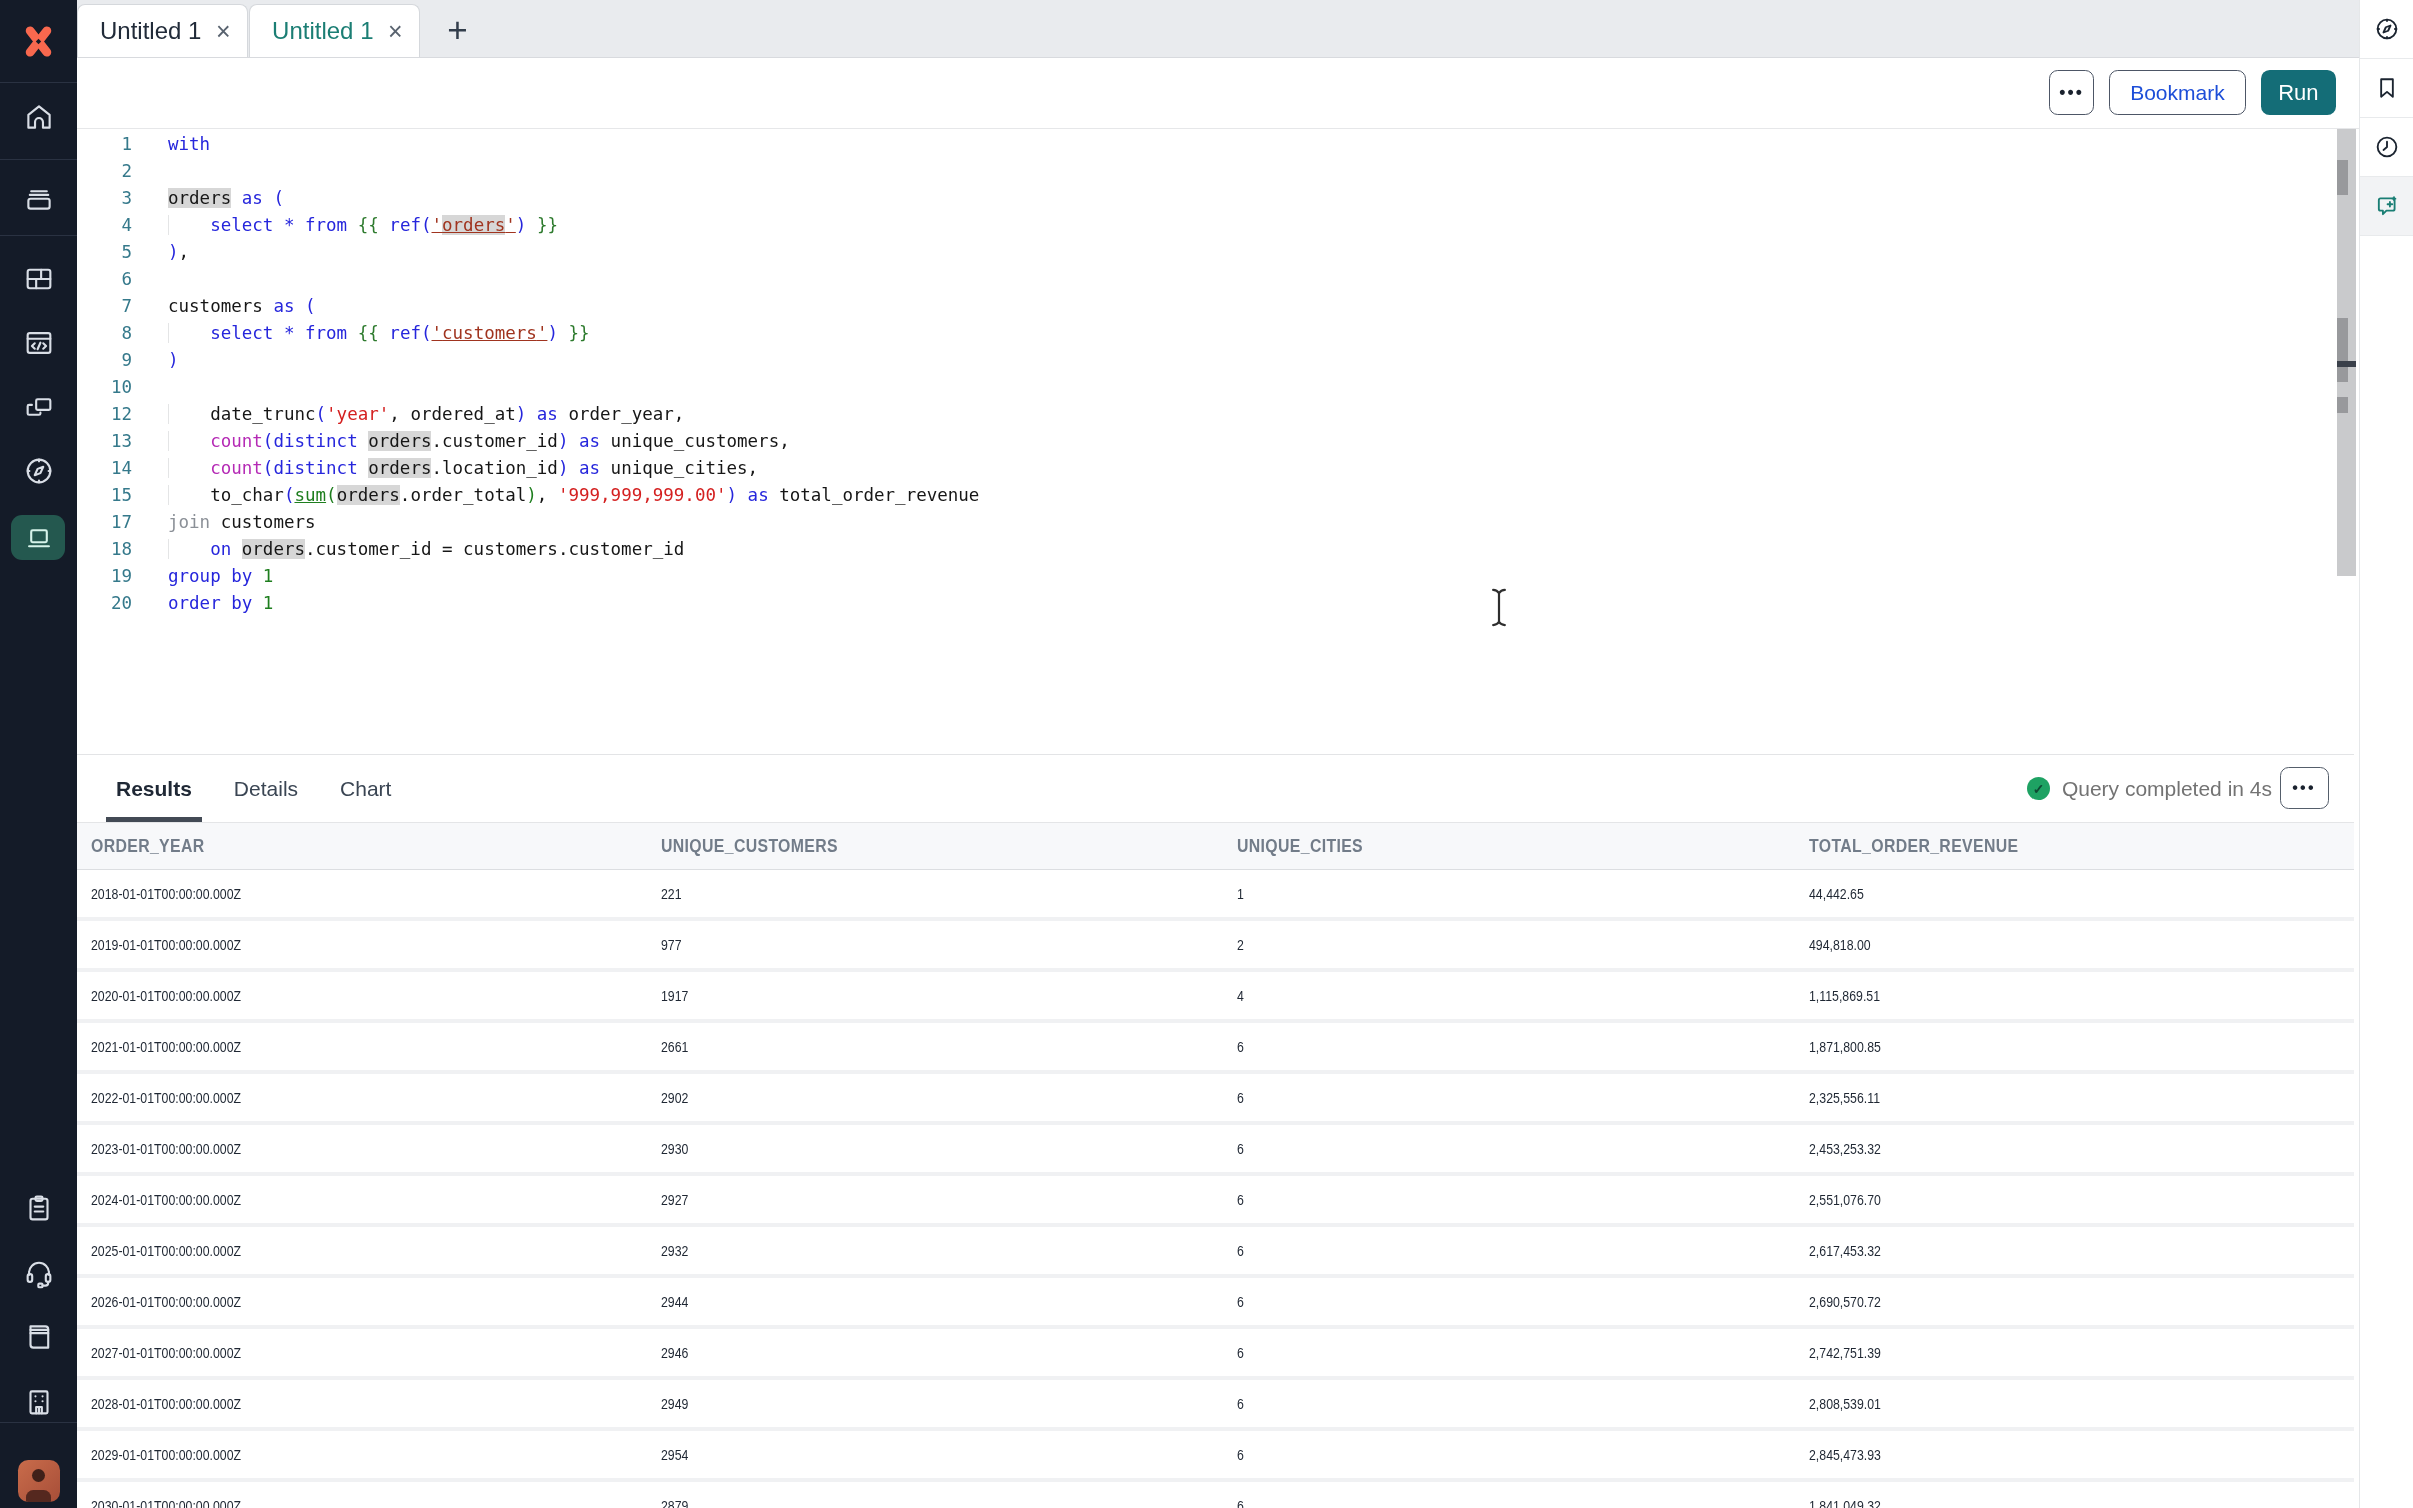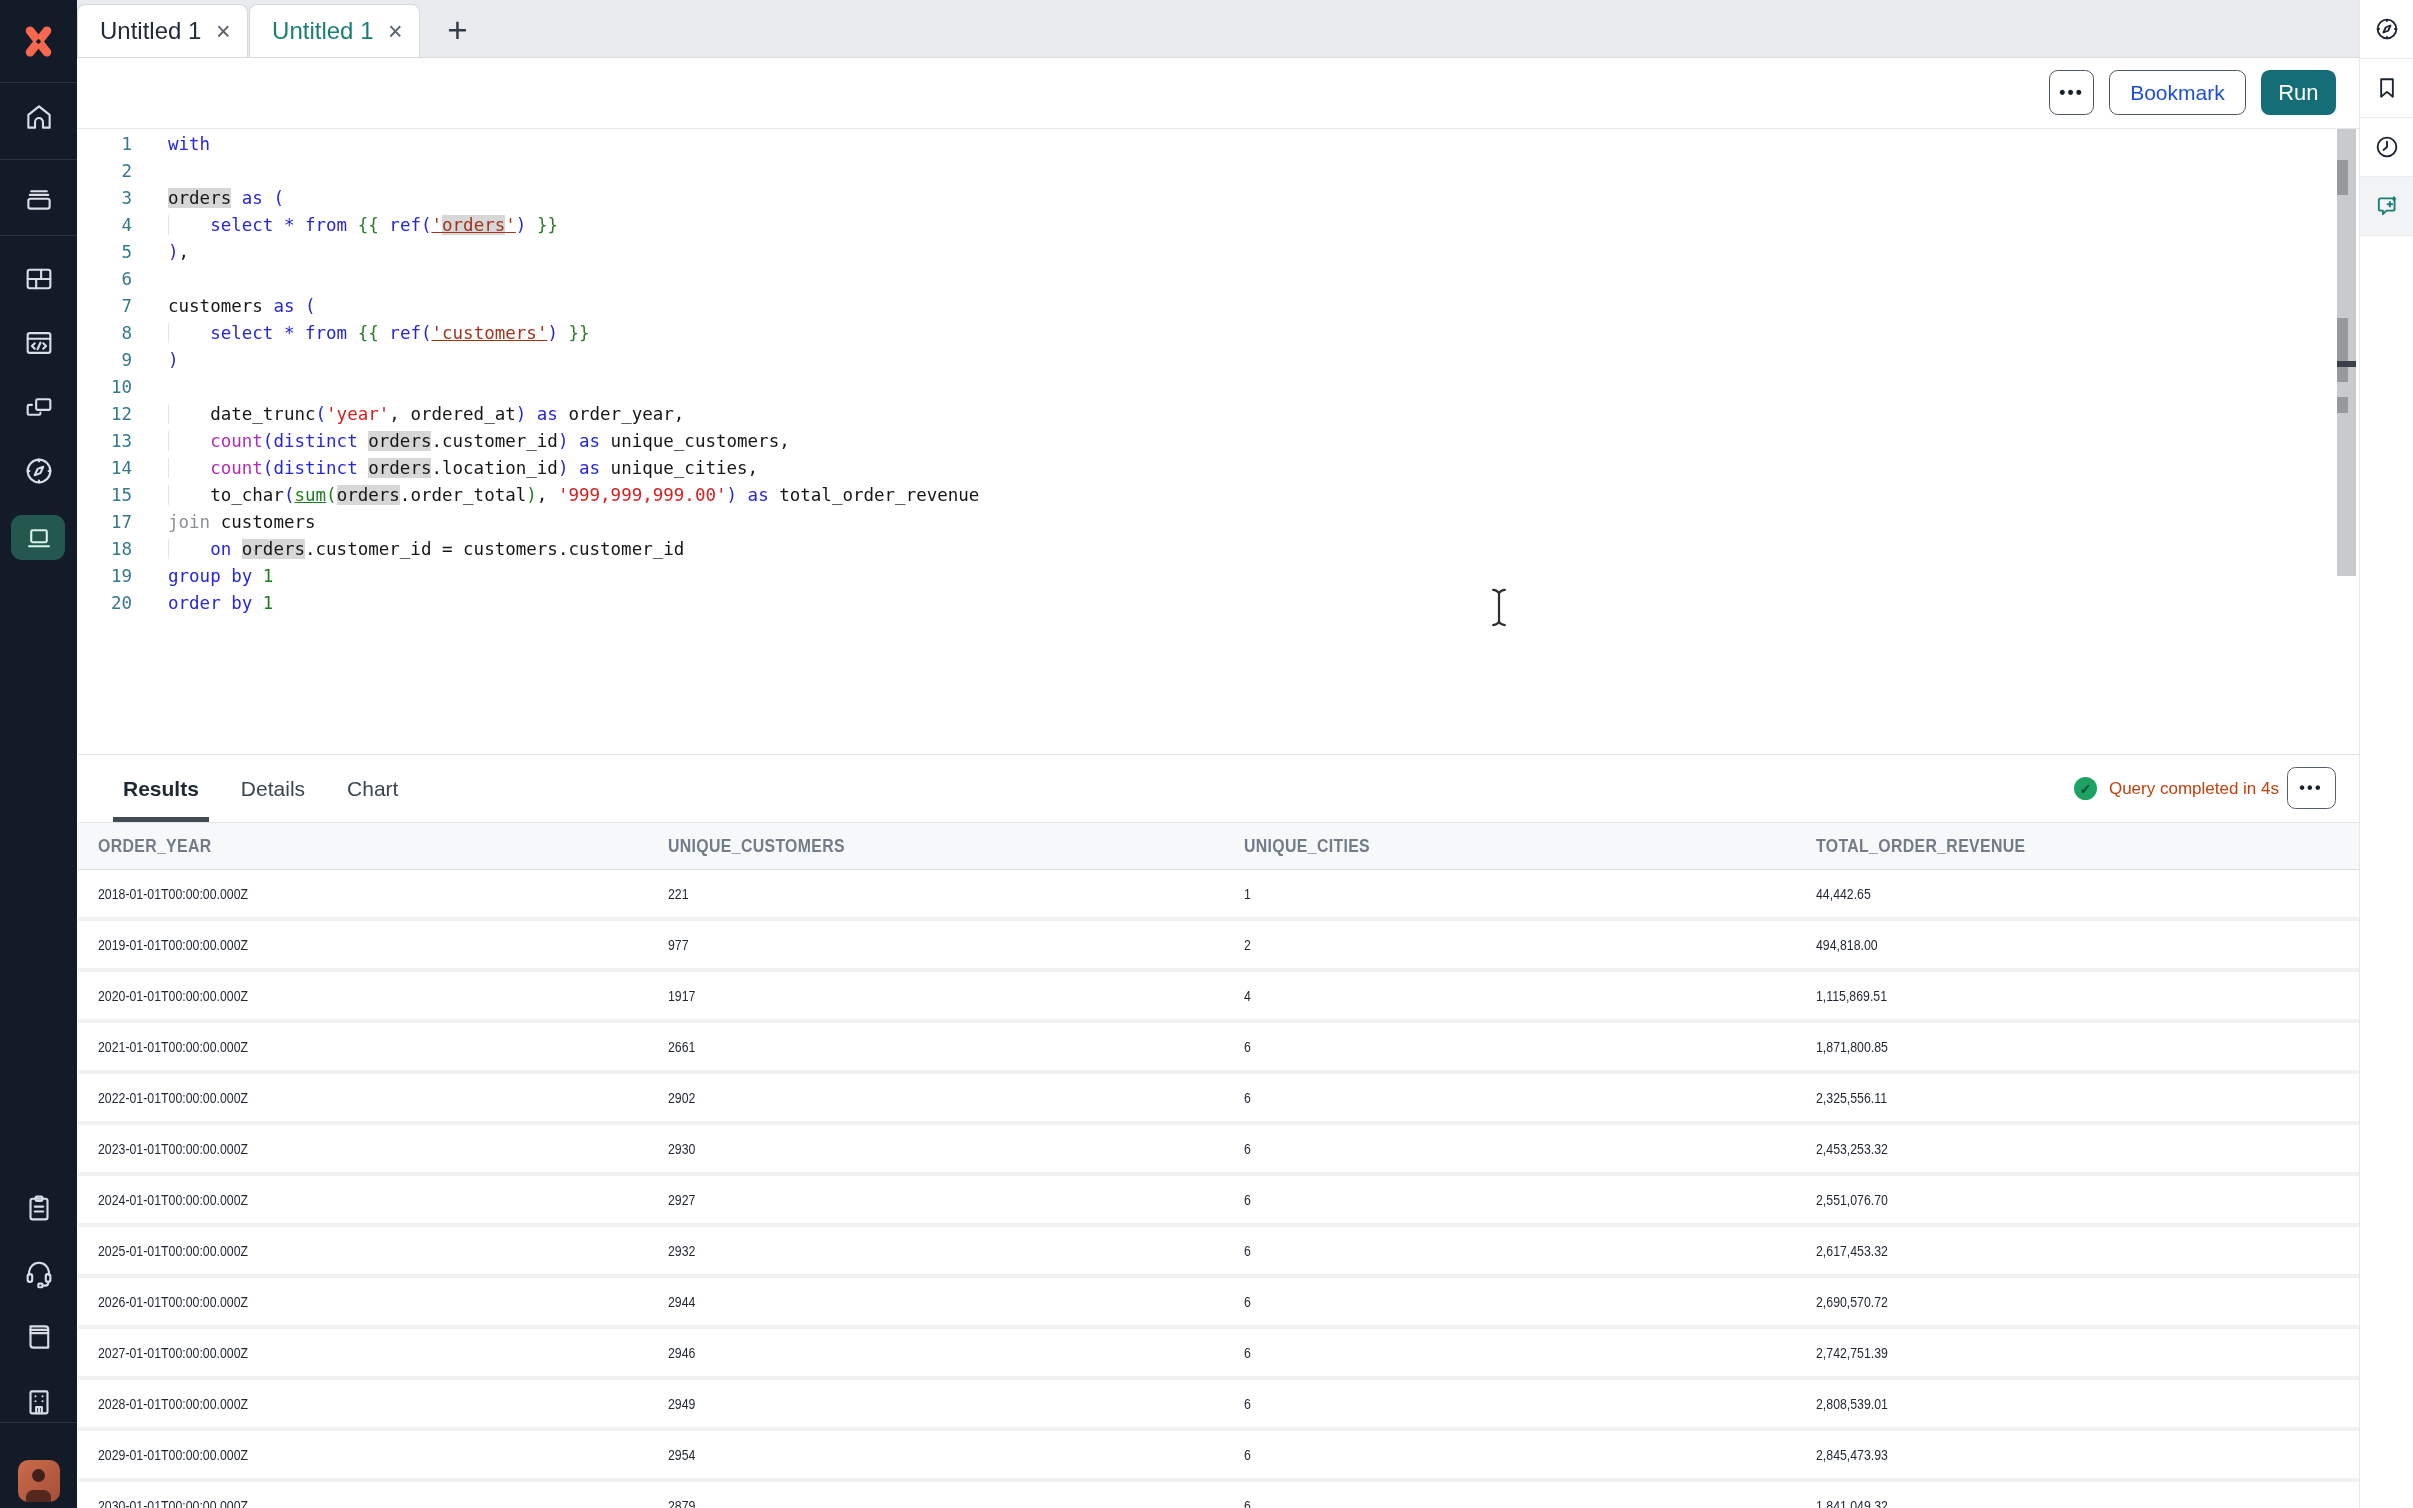--- a/index.html
+++ b/index.html
@@ -56,28 +56,28 @@
   .tok.br1{color:#2626dc;}
   .tok.br2{color:#1e7e1e;}
   .tok.num{color:#1e7e1e;}
   .tok.hl{background:#d7d7d7;}
   .tok.ind{box-shadow:inset 0.7px 0 0 #d9dadc;}
   .caret{display:inline-block;width:2.2px;height:21px;background:#15181d;vertical-align:-4.4px;margin-left:-0.7px;}
   .ed-scroll-track{position:absolute;left:2260px;top:0;width:19px;height:447px;background:#c9cacc;}
   .ed-scroll-seg{position:absolute;left:0;width:11px;background:#98999c;}
   .ed-scroll-line{position:absolute;left:0;width:19px;height:5.8px;background:#3a404a;}
   
-  .results{position:absolute;left:78px;top:754px;width:2283px;height:754px;background:#fff;border-top:0.7px solid #e3e4e6;box-sizing:border-box;}
+  .results{position:absolute;left:71px;top:754px;width:2283px;height:754px;background:#fff;border-top:0.7px solid #e3e4e6;box-sizing:border-box;}
   .results-tabbar{position:relative;height:68px;border-bottom:0.7px solid #e4e5e7;box-sizing:border-box;display:flex;align-items:center;padding-left:45px;}
   .rtab{font-size:21px;color:#3a4553;margin-right:42px;height:67px;line-height:67px;position:relative;cursor:pointer;}
   .rtab.active{font-weight:bold;color:#1f2835;}
   .rtab.active::after{content:"";position:absolute;left:-10.2px;right:-10.2px;bottom:0;height:5.1px;background:#434a55;}
   .status-group{position:absolute;right:82px;top:0;height:67px;display:flex;align-items:center;gap:11.7px;}
   .status-badge{width:23px;height:23px;border-radius:50%;background:#1ea263;color:#0d4a33;display:flex;align-items:center;justify-content:center;font-size:14px;font-weight:bold;}
-  .status-text{font-size:17px;color:#c2410c;}
+  .status-text{font-size:21px;color:#737373;}
   .btn-more-results{position:absolute;right:25.5px;top:11.7px;width:49px;height:42px;border:1.5px solid #555e6b;border-radius:8.7px;background:#fff;
     display:flex;align-items:center;justify-content:center;font-size:16px;font-weight:bold;letter-spacing:2.2px;color:#1a222e;box-sizing:border-box;cursor:pointer;}
   .tgrid{display:grid;grid-template-columns:570px 576px 572px 1fr;align-items:center;padding-left:20.4px;box-sizing:border-box;}
   .table-header{height:47px;background:#f7f8fa;border-bottom:0.7px solid #dcdee1;font-weight:bold;font-size:18px;color:#727c89;letter-spacing:0.4px;}
   .trow{height:51px;background:#fff;border-bottom:4.4px solid #f0f1f3;font-size:14px;color:#1f2733;cursor:default;}
   .cond{display:inline-block;transform:scaleX(0.88);transform-origin:0 50%;white-space:nowrap;}
   
   .right-rail{position:absolute;right:0;top:0;width:54px;height:1508px;background:#fff;border-left:0.7px solid #e5e7e9;box-sizing:border-box;}
   .rr-cell{height:58px;border-bottom:0.7px solid #e8eaec;display:flex;align-items:center;justify-content:center;color:#1b2430;cursor:pointer;}
   .rr-cell svg{width:28px;height:28px;stroke:currentColor;fill:none;stroke-width:1.6;stroke-linecap:round;stroke-linejoin:round;}

